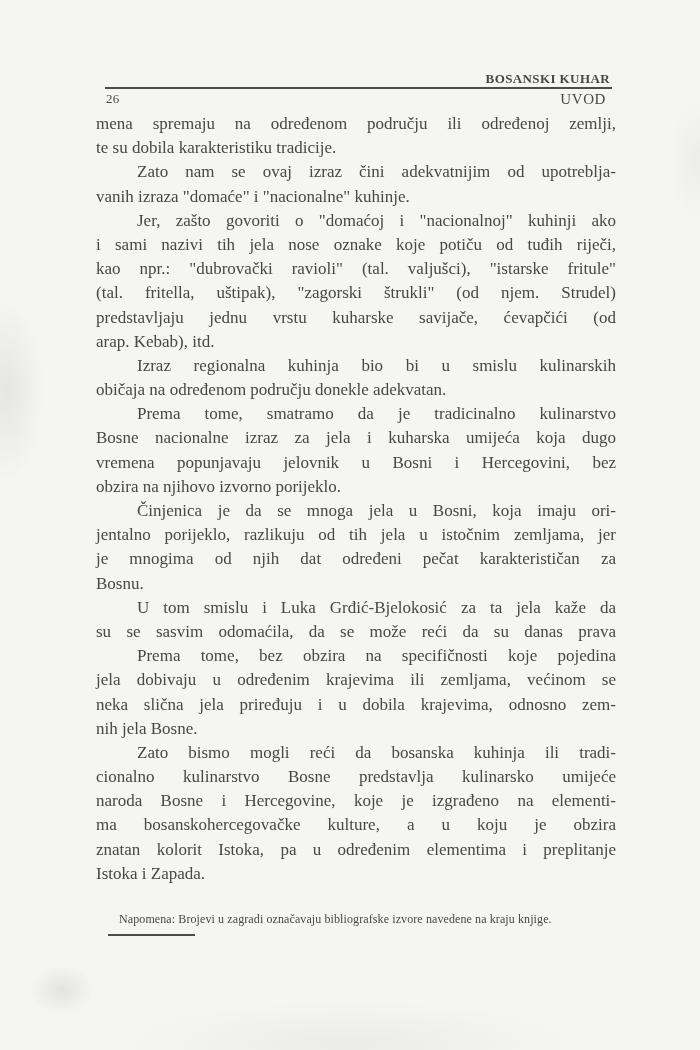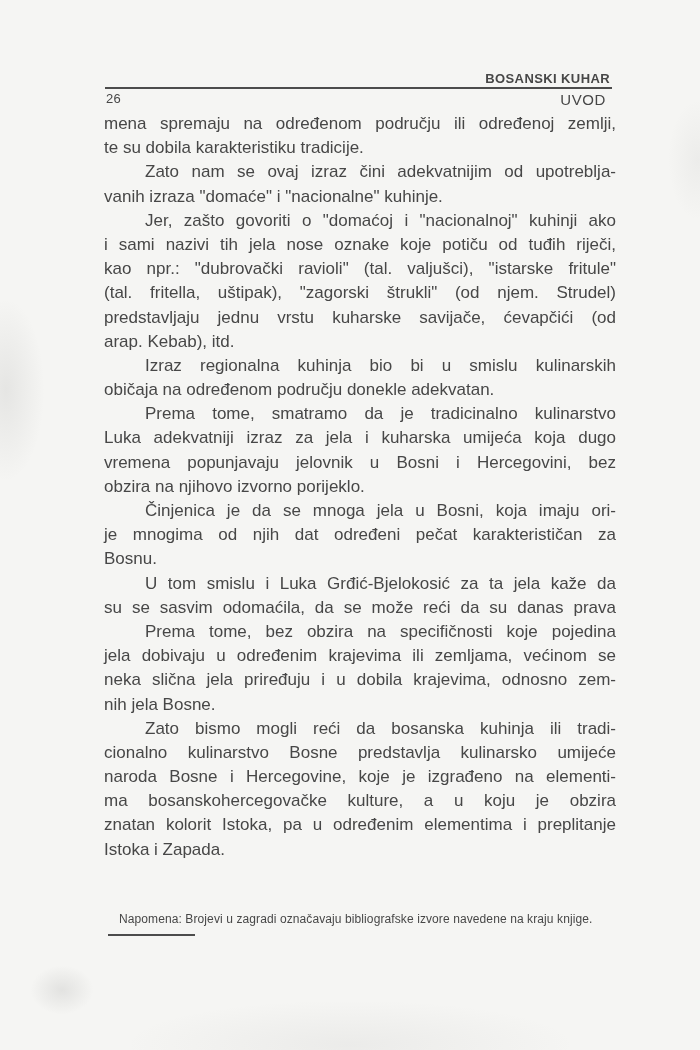--- a/index.html
+++ b/index.html
@@ -16,20 +16,21 @@
     position: relative;
     width: 700px;
     height: 1050px;
     background:
       radial-gradient(ellipse 55px 130px at 6px 390px, rgba(90,90,90,0.10), transparent 70%),
       radial-gradient(ellipse 45px 35px at 62px 990px, rgba(90,90,90,0.12), transparent 70%),
       radial-gradient(ellipse 300px 60px at 350px 1045px, rgba(120,120,120,0.08), transparent 75%),
       radial-gradient(ellipse 40px 80px at 698px 160px, rgba(120,120,120,0.07), transparent 75%),
       var(--paper, #f5f5f3);
     color: var(--ink, #474747);
+    font-family: Liberation Serif, serif;
   }
 
   
   .book-title {
     position: absolute;
     top: 71px;
     right: 90px;
     font-size: 13px;
     font-weight: bold;
     letter-spacing: 0.4px;
@@ -68,21 +69,20 @@
     font-size: 17px;
     line-height: 24.2px;
   }
   .para {
     margin: 0;
   }
   .line {
     height: 24.2px;
     text-align: justify;
     text-align-last: justify;
-    margin-left: 8px;
   }
   .line.last {
     text-align-last: left;
   }
   .line.indent {
     padding-left: 41px;
   }
 
   
   .footnote-rule {
@@ -132,26 +132,27 @@
         <div class="line">(tal. fritella, uštipak), "zagorski štrukli" (od njem. Strudel)</div>
         <div class="line">predstavljaju jednu vrstu kuharske savijače, ćevapčići (od</div>
         <div class="line last">arap. Kebab), itd.</div>
       </div>
       <div class="para">
         <div class="line indent">Izraz regionalna kuhinja bio bi u smislu kulinarskih</div>
         <div class="line last">običaja na određenom području donekle adekvatan.</div>
       </div>
       <div class="para">
         <div class="line indent">Prema tome, smatramo da je tradicinalno kulinarstvo</div>
-        <div class="line">Luka adekvatniji izraz za jela i kuharska umijeća koja dugo</div>
+        <div class="line">Bosne nacionalne izraz za jela i kuharska umijeća koja dugo</div>
         <div class="line">vremena popunjavaju jelovnik u Bosni i Hercegovini, bez</div>
         <div class="line last">obzira na njihovo izvorno porijeklo.</div>
       </div>
       <div class="para">
         <div class="line indent">Činjenica je da se mnoga jela u Bosni, koja imaju ori-</div>
+        <div class="line">jentalno porijeklo, razlikuju od tih jela u istočnim zemljama, jer</div>
         <div class="line">je mnogima od njih dat određeni pečat karakterističan za</div>
         <div class="line last">Bosnu.</div>
       </div>
       <div class="para">
         <div class="line indent">U tom smislu i Luka Grđić-Bjelokosić za ta jela kaže da</div>
         <div class="line">su se sasvim odomaćila, da se može reći da su danas prava</div>
       </div>
       <div class="para">
         <div class="line indent">Prema tome, bez obzira na specifičnosti koje pojedina</div>
         <div class="line">jela dobivaju u određenim krajevima ili zemljama, većinom se</div>

